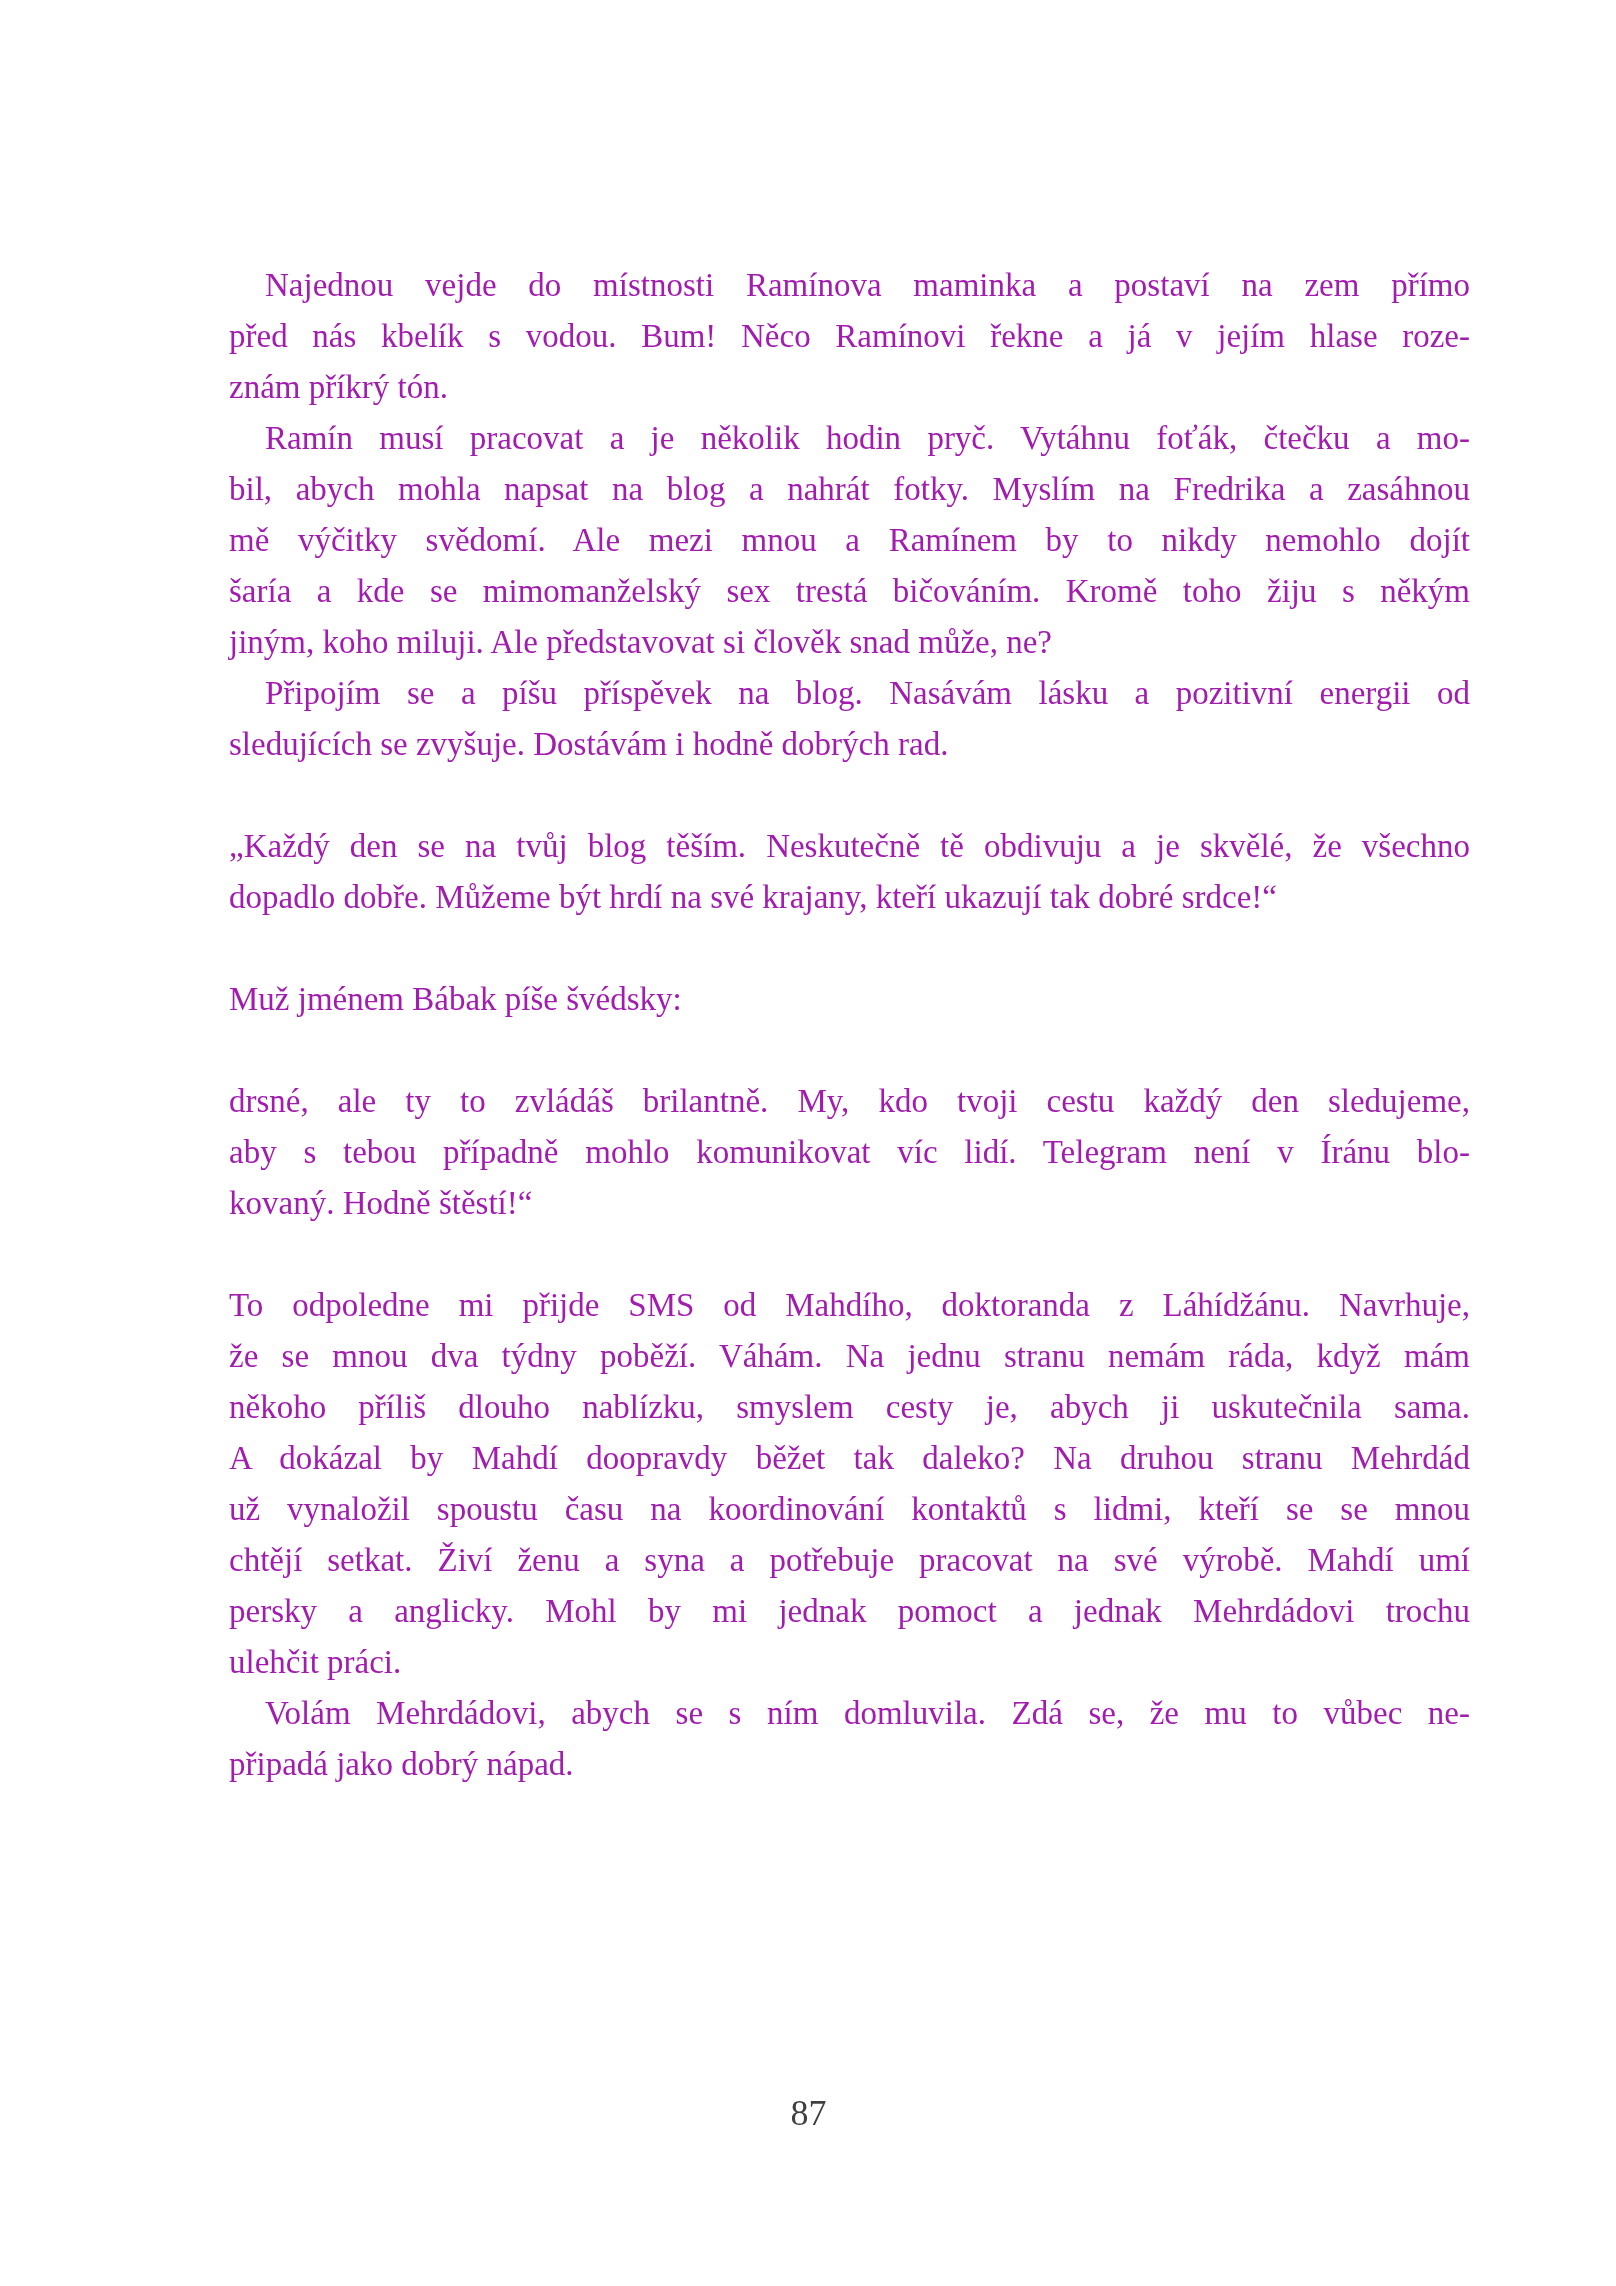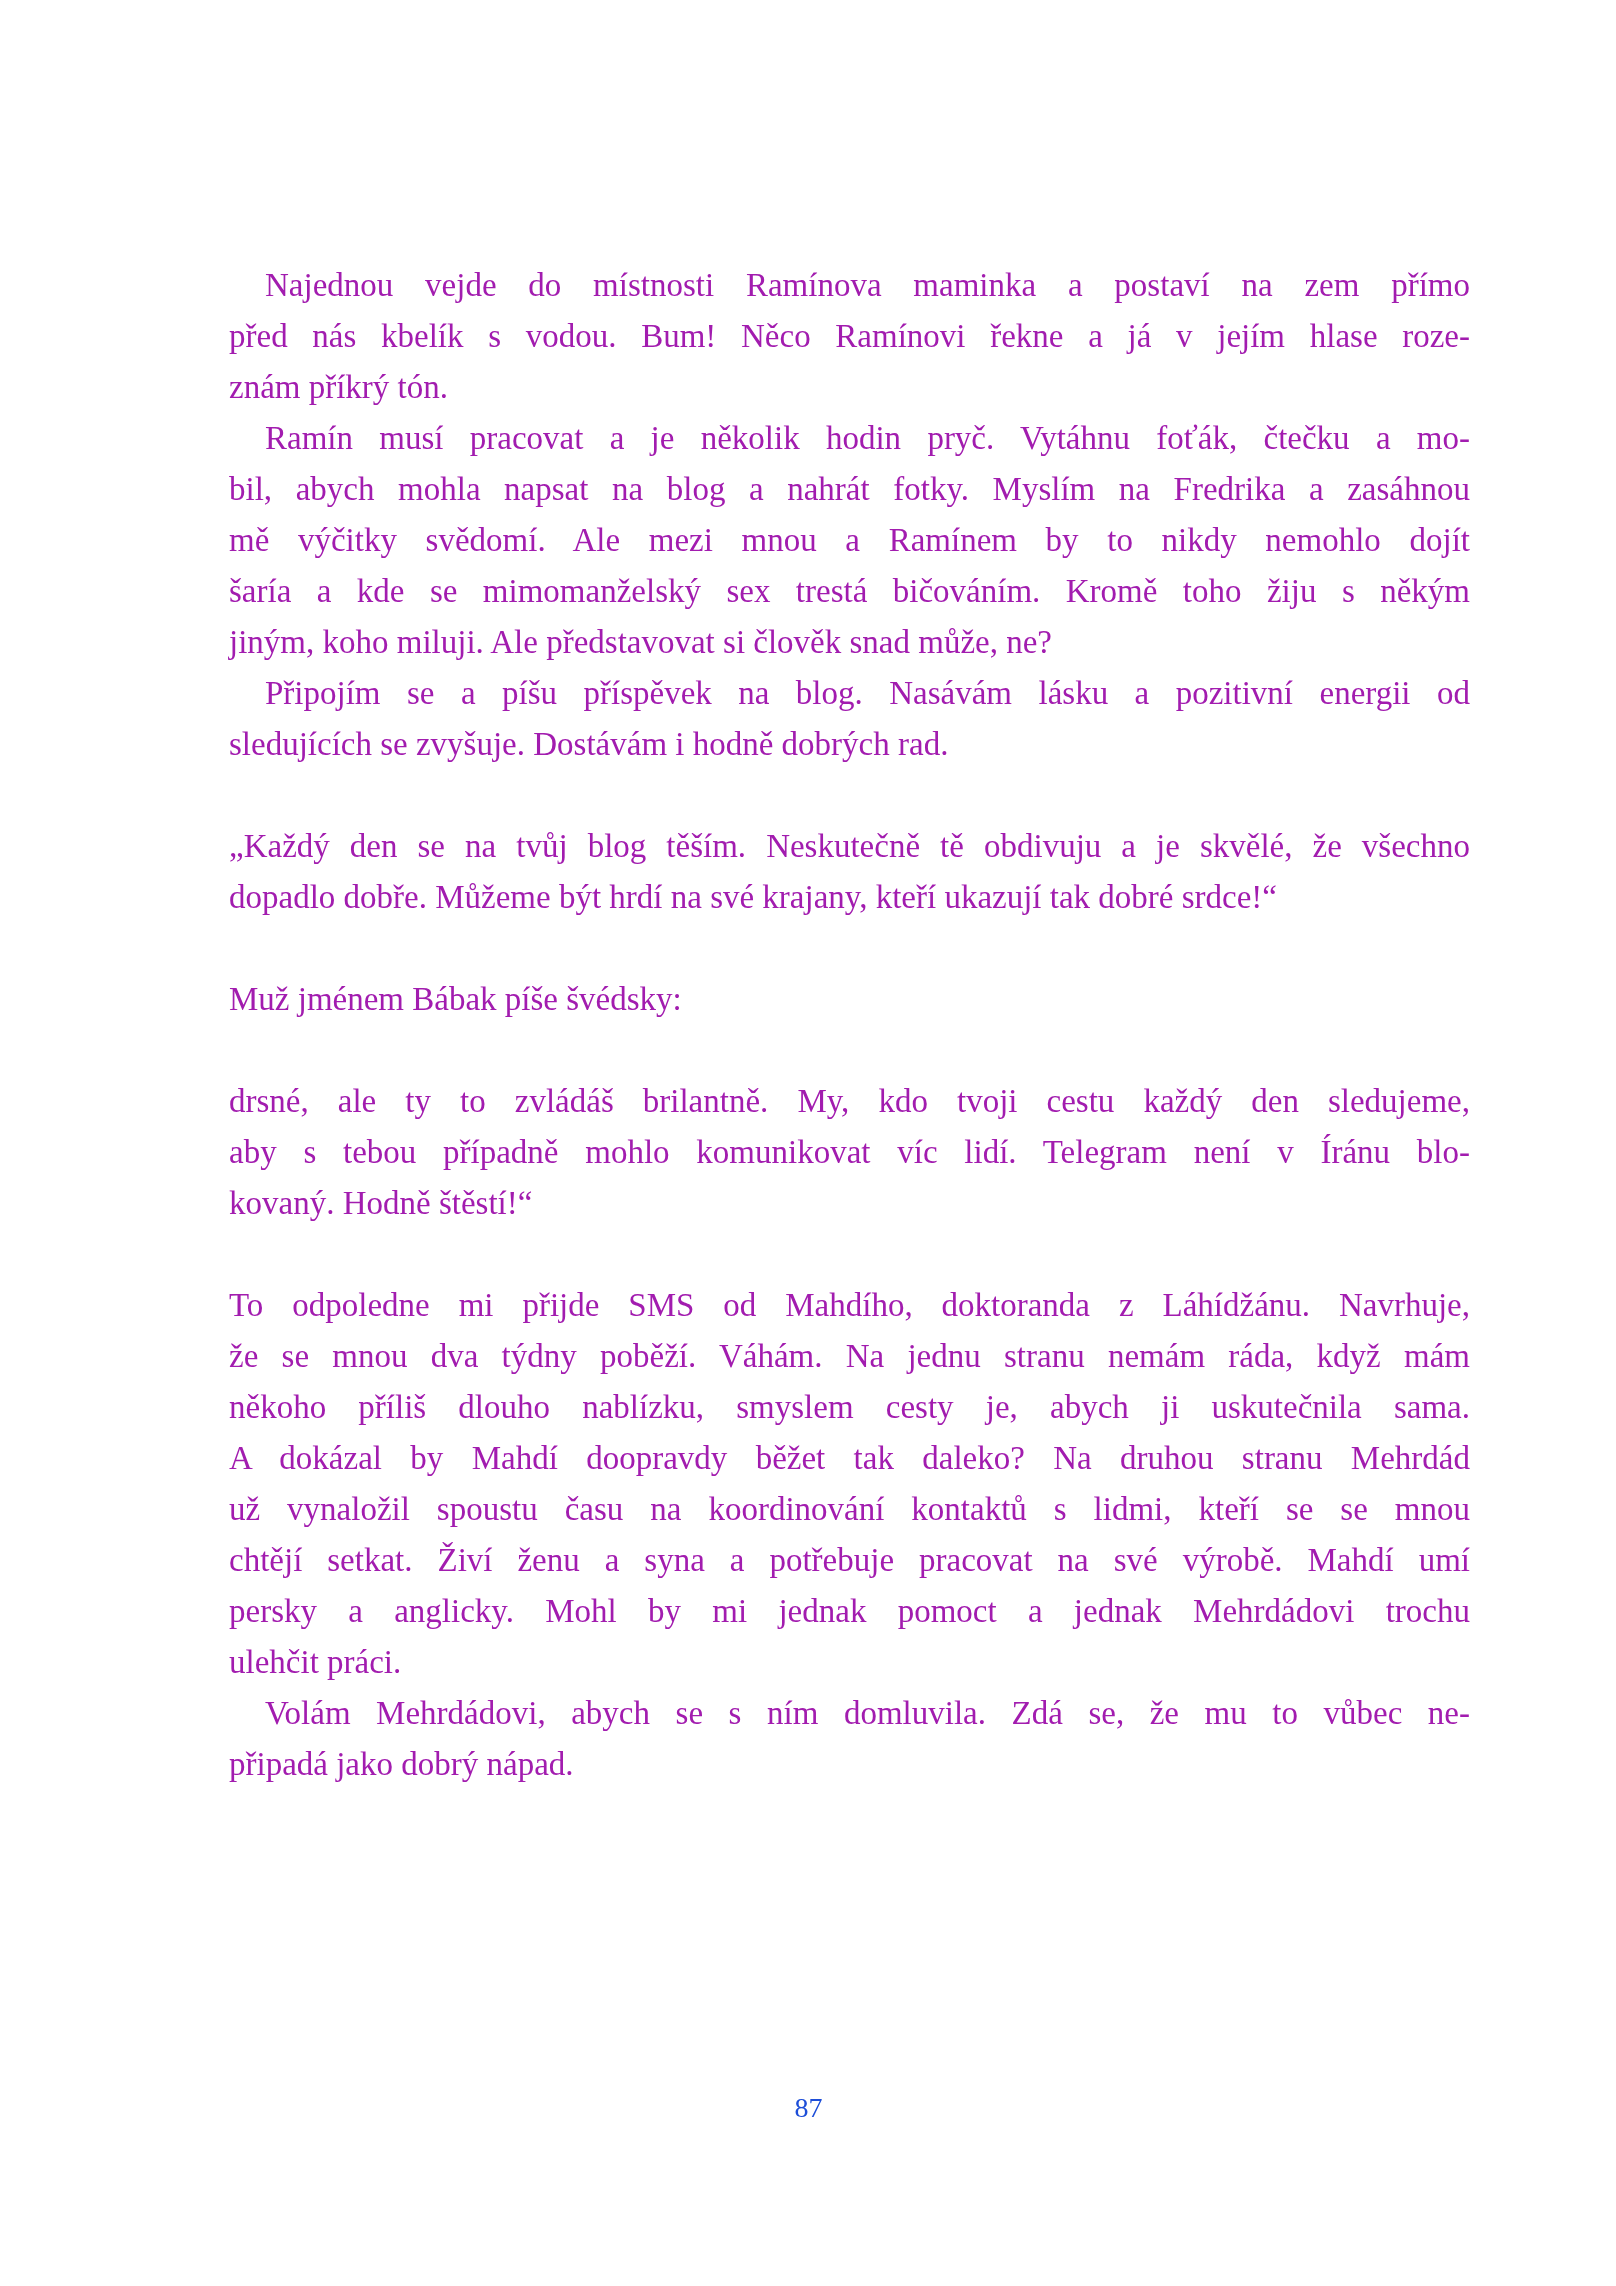--- a/index.html
+++ b/index.html
@@ -19,22 +19,22 @@
     .p.indent { text-indent: 36px; }
     .line { display: block; text-align: justify; text-align-last: justify; white-space: nowrap; }
     .line.last { text-align-last: left; }
     .gap { height: 51px; }
     .page-number {
       position: absolute;
       left: 0; right: 0;
       top: 2092px;
       text-align: center;
       font-family: "Liberation Serif", "DejaVu Serif", serif;
-      font-size: 28px;
-      color: #1d4ed8;
+      font-size: 36px;
+      color: #404040;
     }
   </style>
 </head>
 <body>
 
 <div class="page">
 
   <div class="p indent">
     <span class="line">Najednou vejde do místnosti Ramínova maminka a postaví na zem přímo</span>
     <span class="line" style="text-indent:0">před nás kbelík s vodou. Bum! Něco Ramínovi řekne a já v jejím hlase roze-</span>

